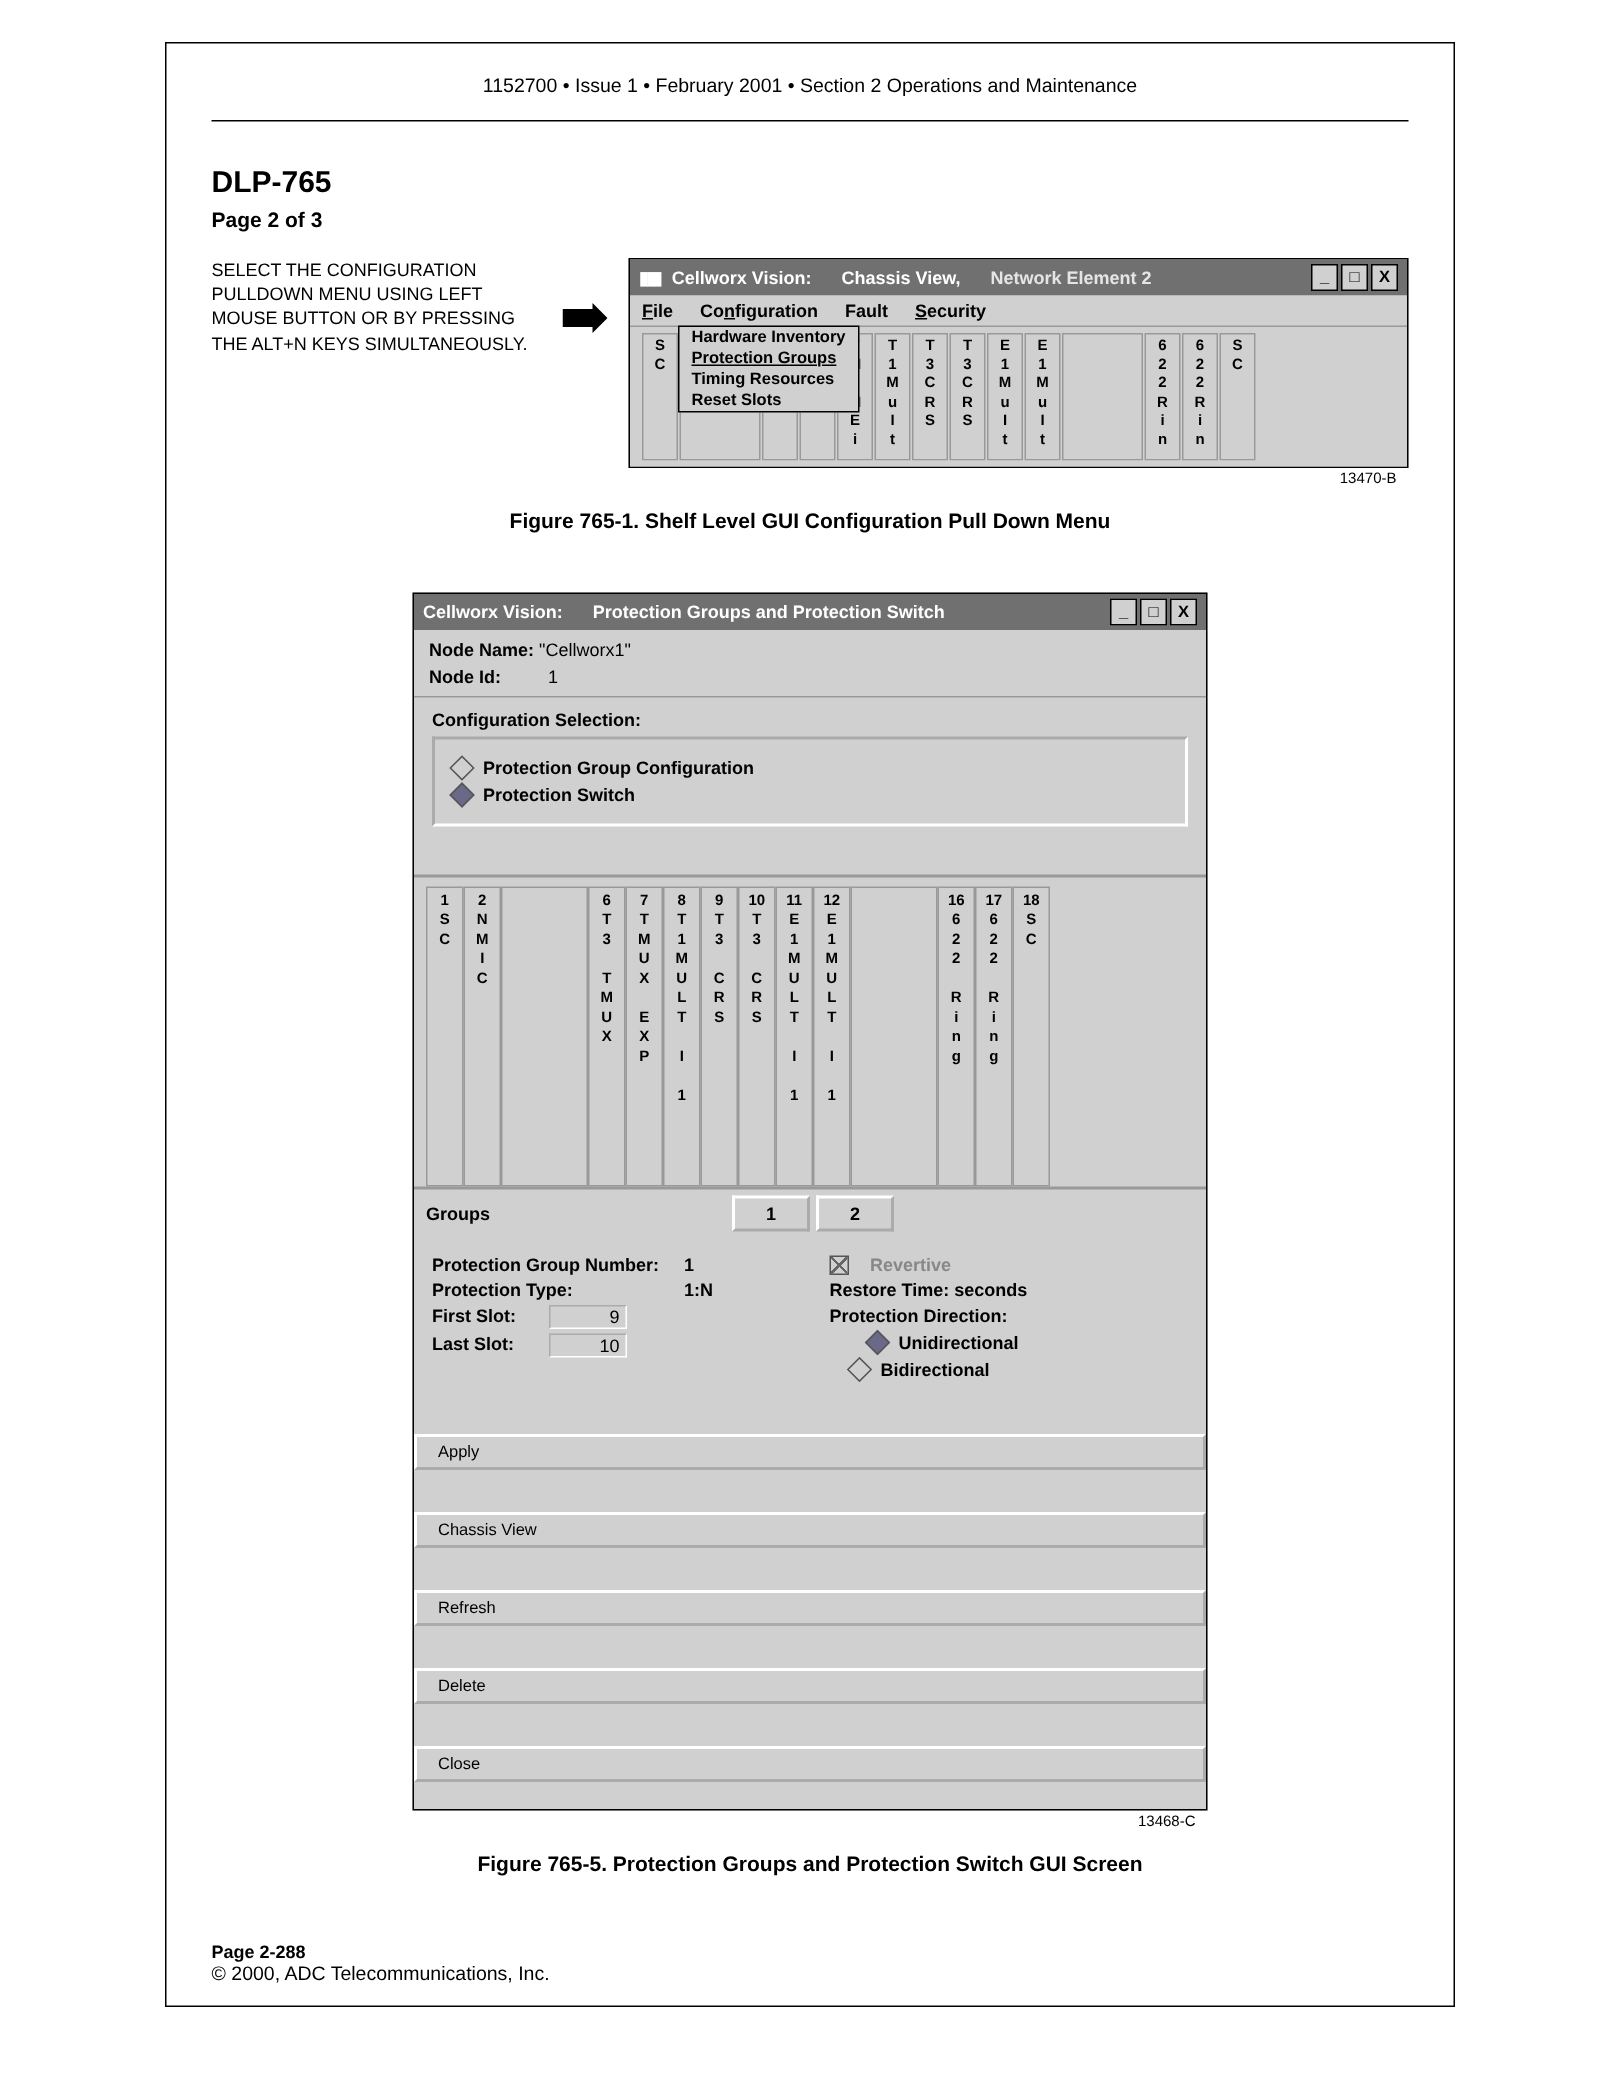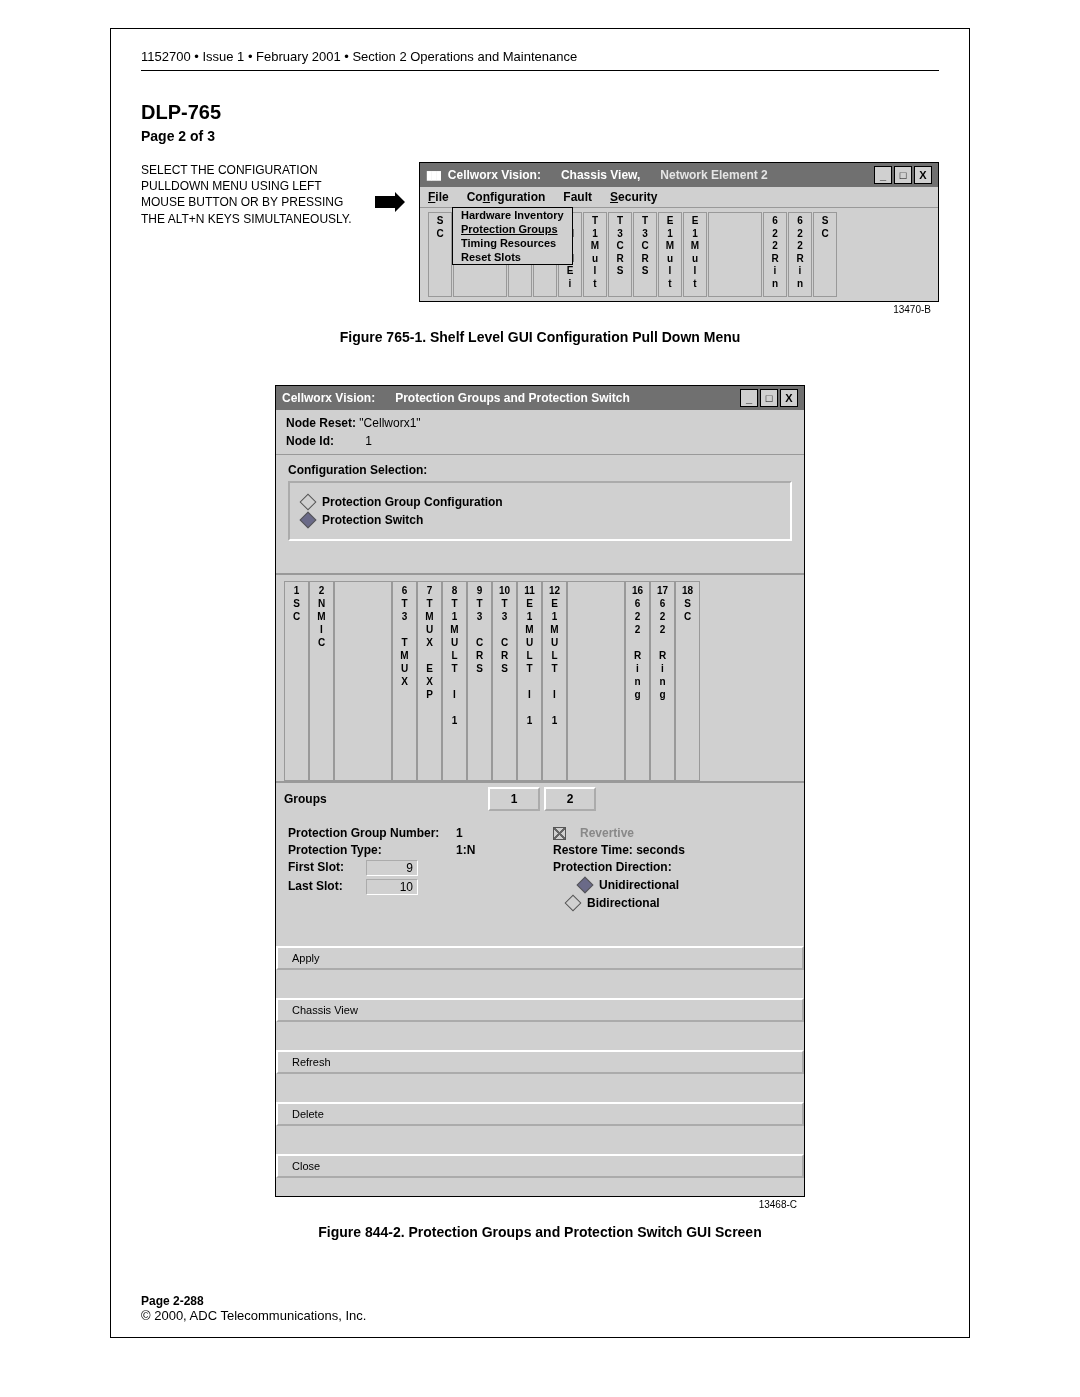--- a/index.html
+++ b/index.html
@@ -21,22 +21,23 @@
   .frame {
     border: 1px solid #000;
     min-height: 1310px;
     padding: 20px 30px 20px 30px;
     box-sizing: border-box;
     position: relative;
   }
   .hdr-line {
     font-size: 13px;
     border-bottom: 1px solid #000;
-    padding-bottom: 6px;
+    padding-bottom: 16px;
     margin-bottom: 30px;
+    text-align: center;
   }
   h1.dlp {
     font-size: 20px;
     font-weight: bold;
     margin: 30px 0 4px 0;
   }
   .subpage {
     font-size: 14px;
     font-weight: bold;
     margin-bottom: 18px;
@@ -376,21 +377,21 @@
           </div>
           <div class="spacer"></div>
           <div class="tb-btns">
             <div class="tb-btn">_</div>
             <div class="tb-btn">□</div>
             <div class="tb-btn">X</div>
           </div>
         </div>
 
         <div class="sub-sec">
-          <span class="lbl">Node Reset:</span>
+          <span class="lbl">Node Name:</span>
           <span>"Cellworx1"</span><br>
           <span class="lbl" style="display:inline-block;margin-top:4px;">Node Id:</span>
           <span style="margin-left:28px;">1</span>
         </div>
 
         <div class="cfg-sel">
           <div>Configuration Selection:</div>
           <div class="inset-box">
             <div class="radio-row">
               <div class="diamond"></div>
@@ -474,21 +475,21 @@
         <div class="btn-row" id="btn-row">
             <div class="btn">Apply</div>
             <div class="btn">Chassis View</div>
             <div class="btn">Refresh</div>
             <div class="btn">Delete</div>
             <div class="btn">Close</div>
           </div>
       </div>
       <div class="fig-note-r">13468-C</div>
     </div>
-    <div class="fig-caption">Figure 844-2. Protection Groups and Protection Switch GUI Screen</div>
+    <div class="fig-caption">Figure 765-5. Protection Groups and Protection Switch GUI Screen</div>
 
     <div class="footer">
       <div class="pnum">Page 2-288</div>
       <div class="copy">© 2000, ADC Telecommunications, Inc.</div>
     </div>
 
   </div>
 </div>
 
 </body></html>

